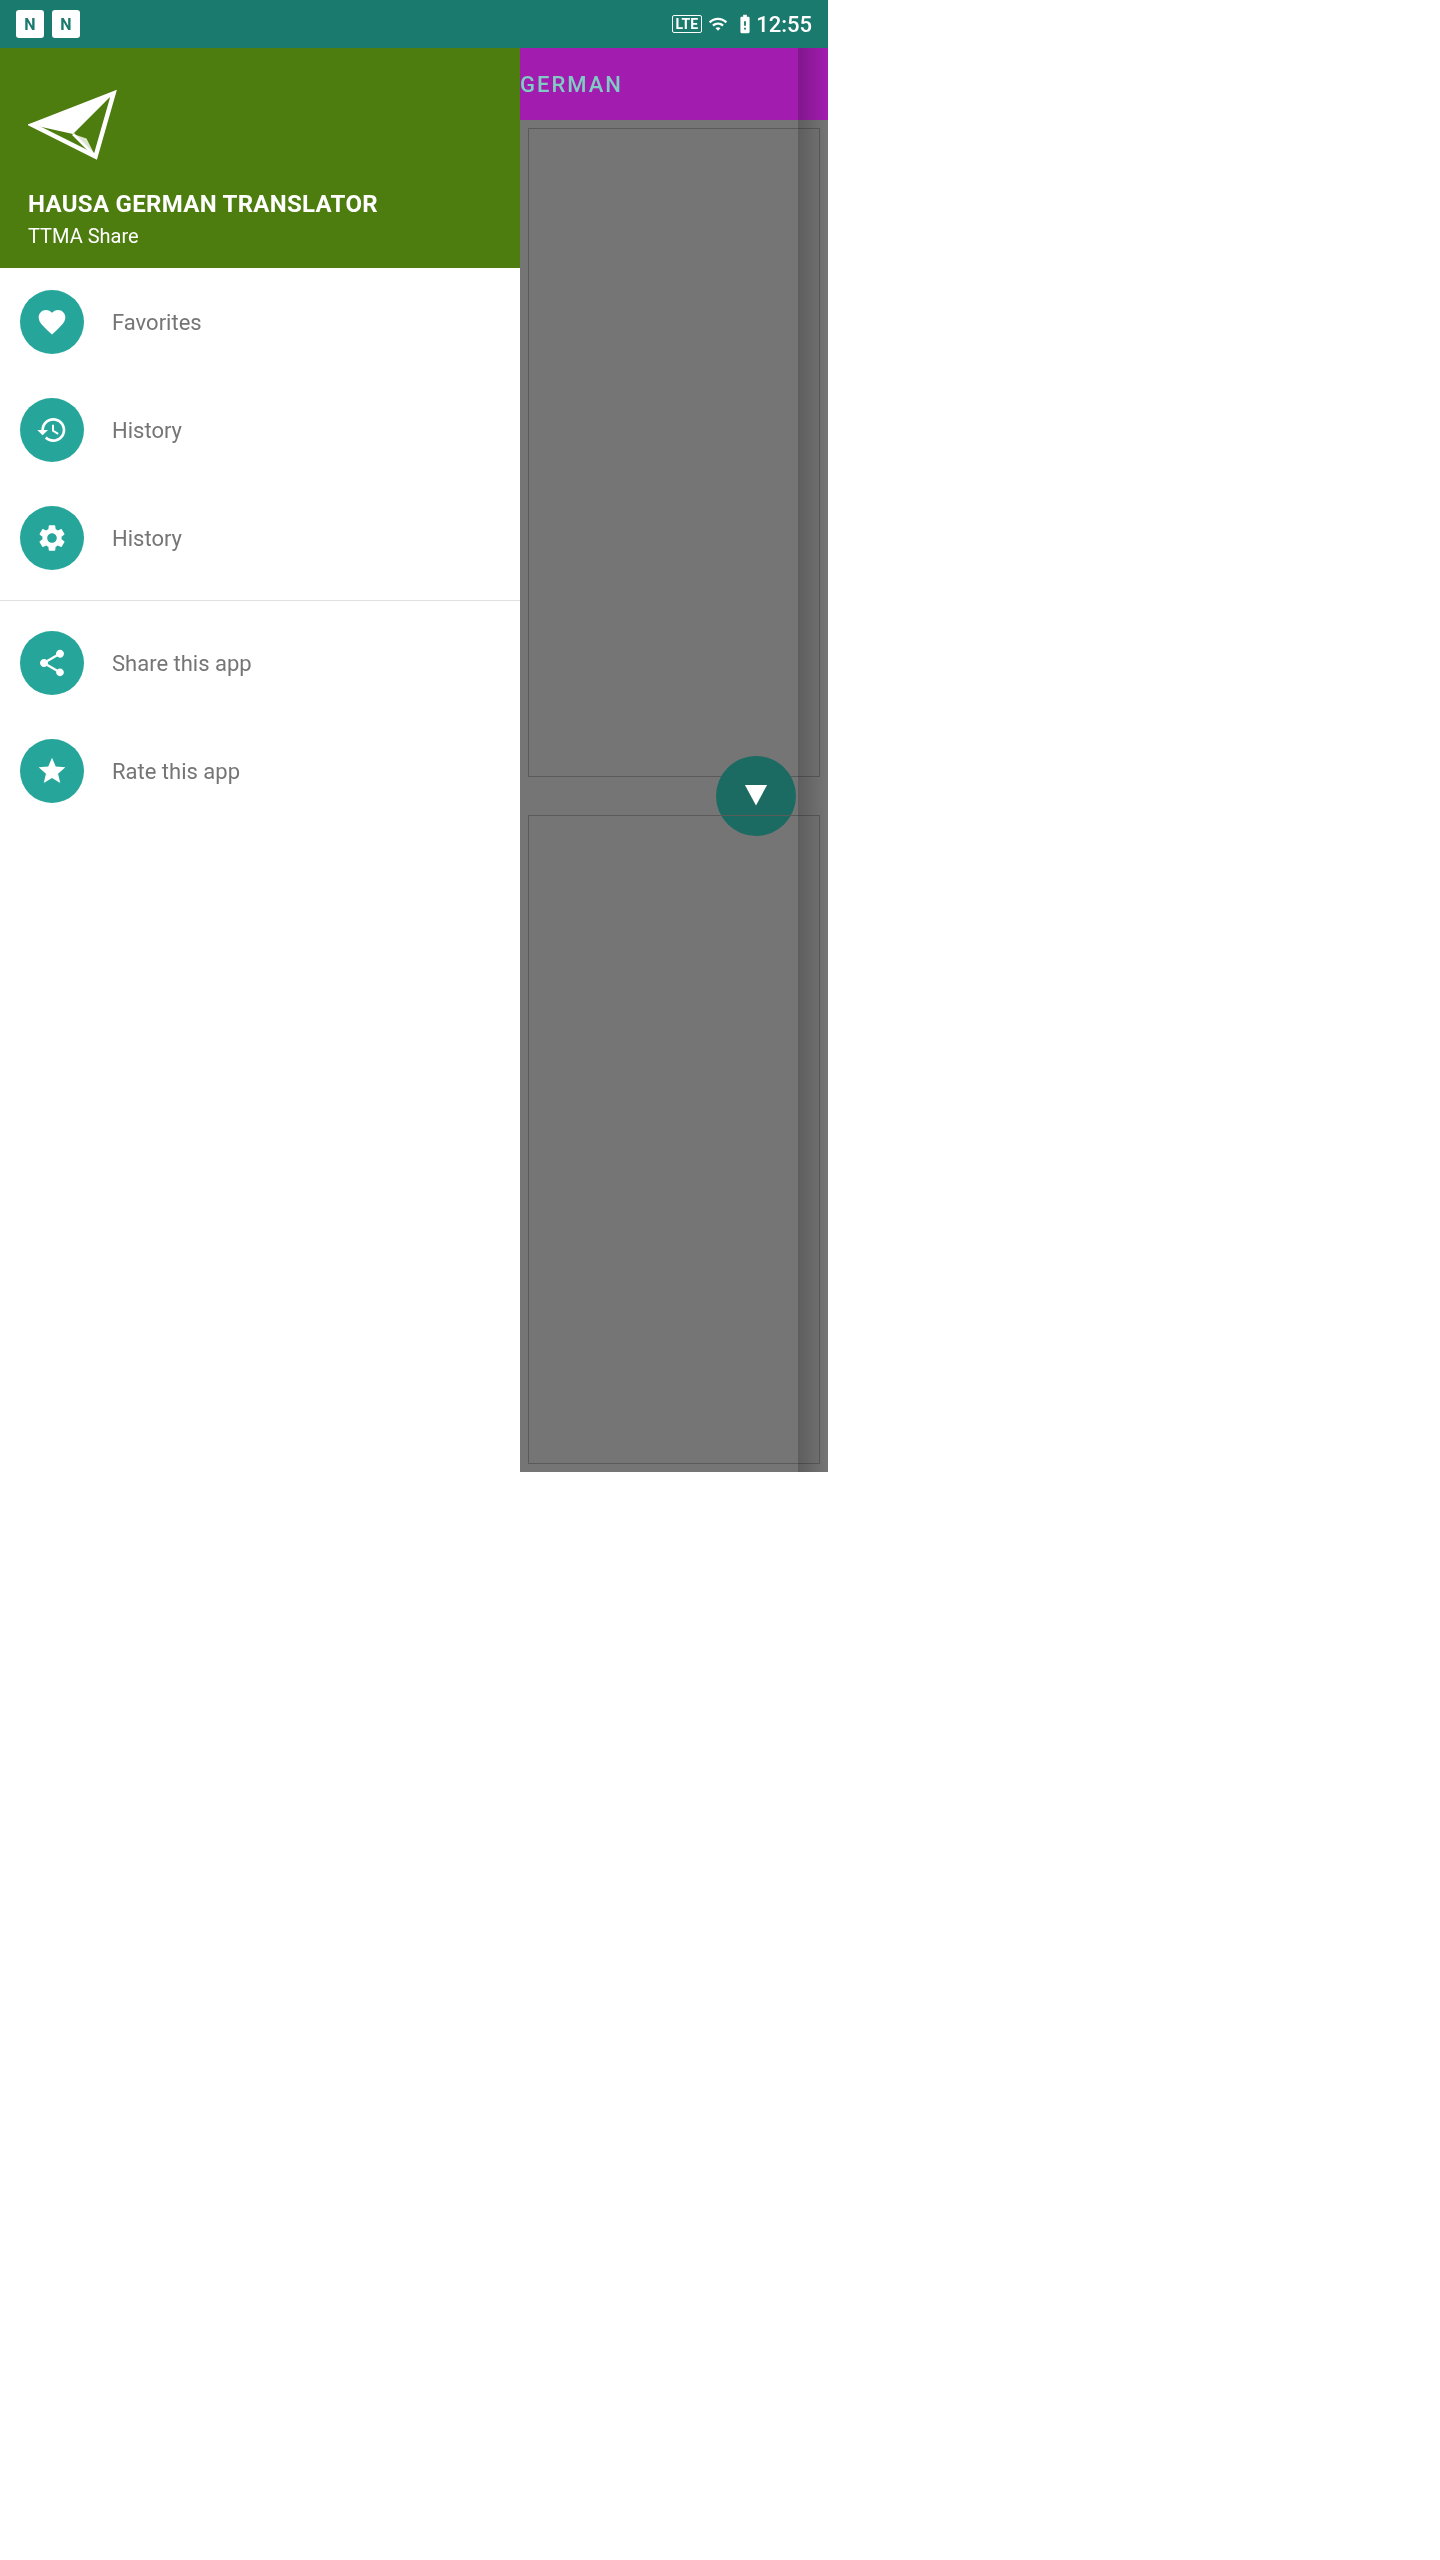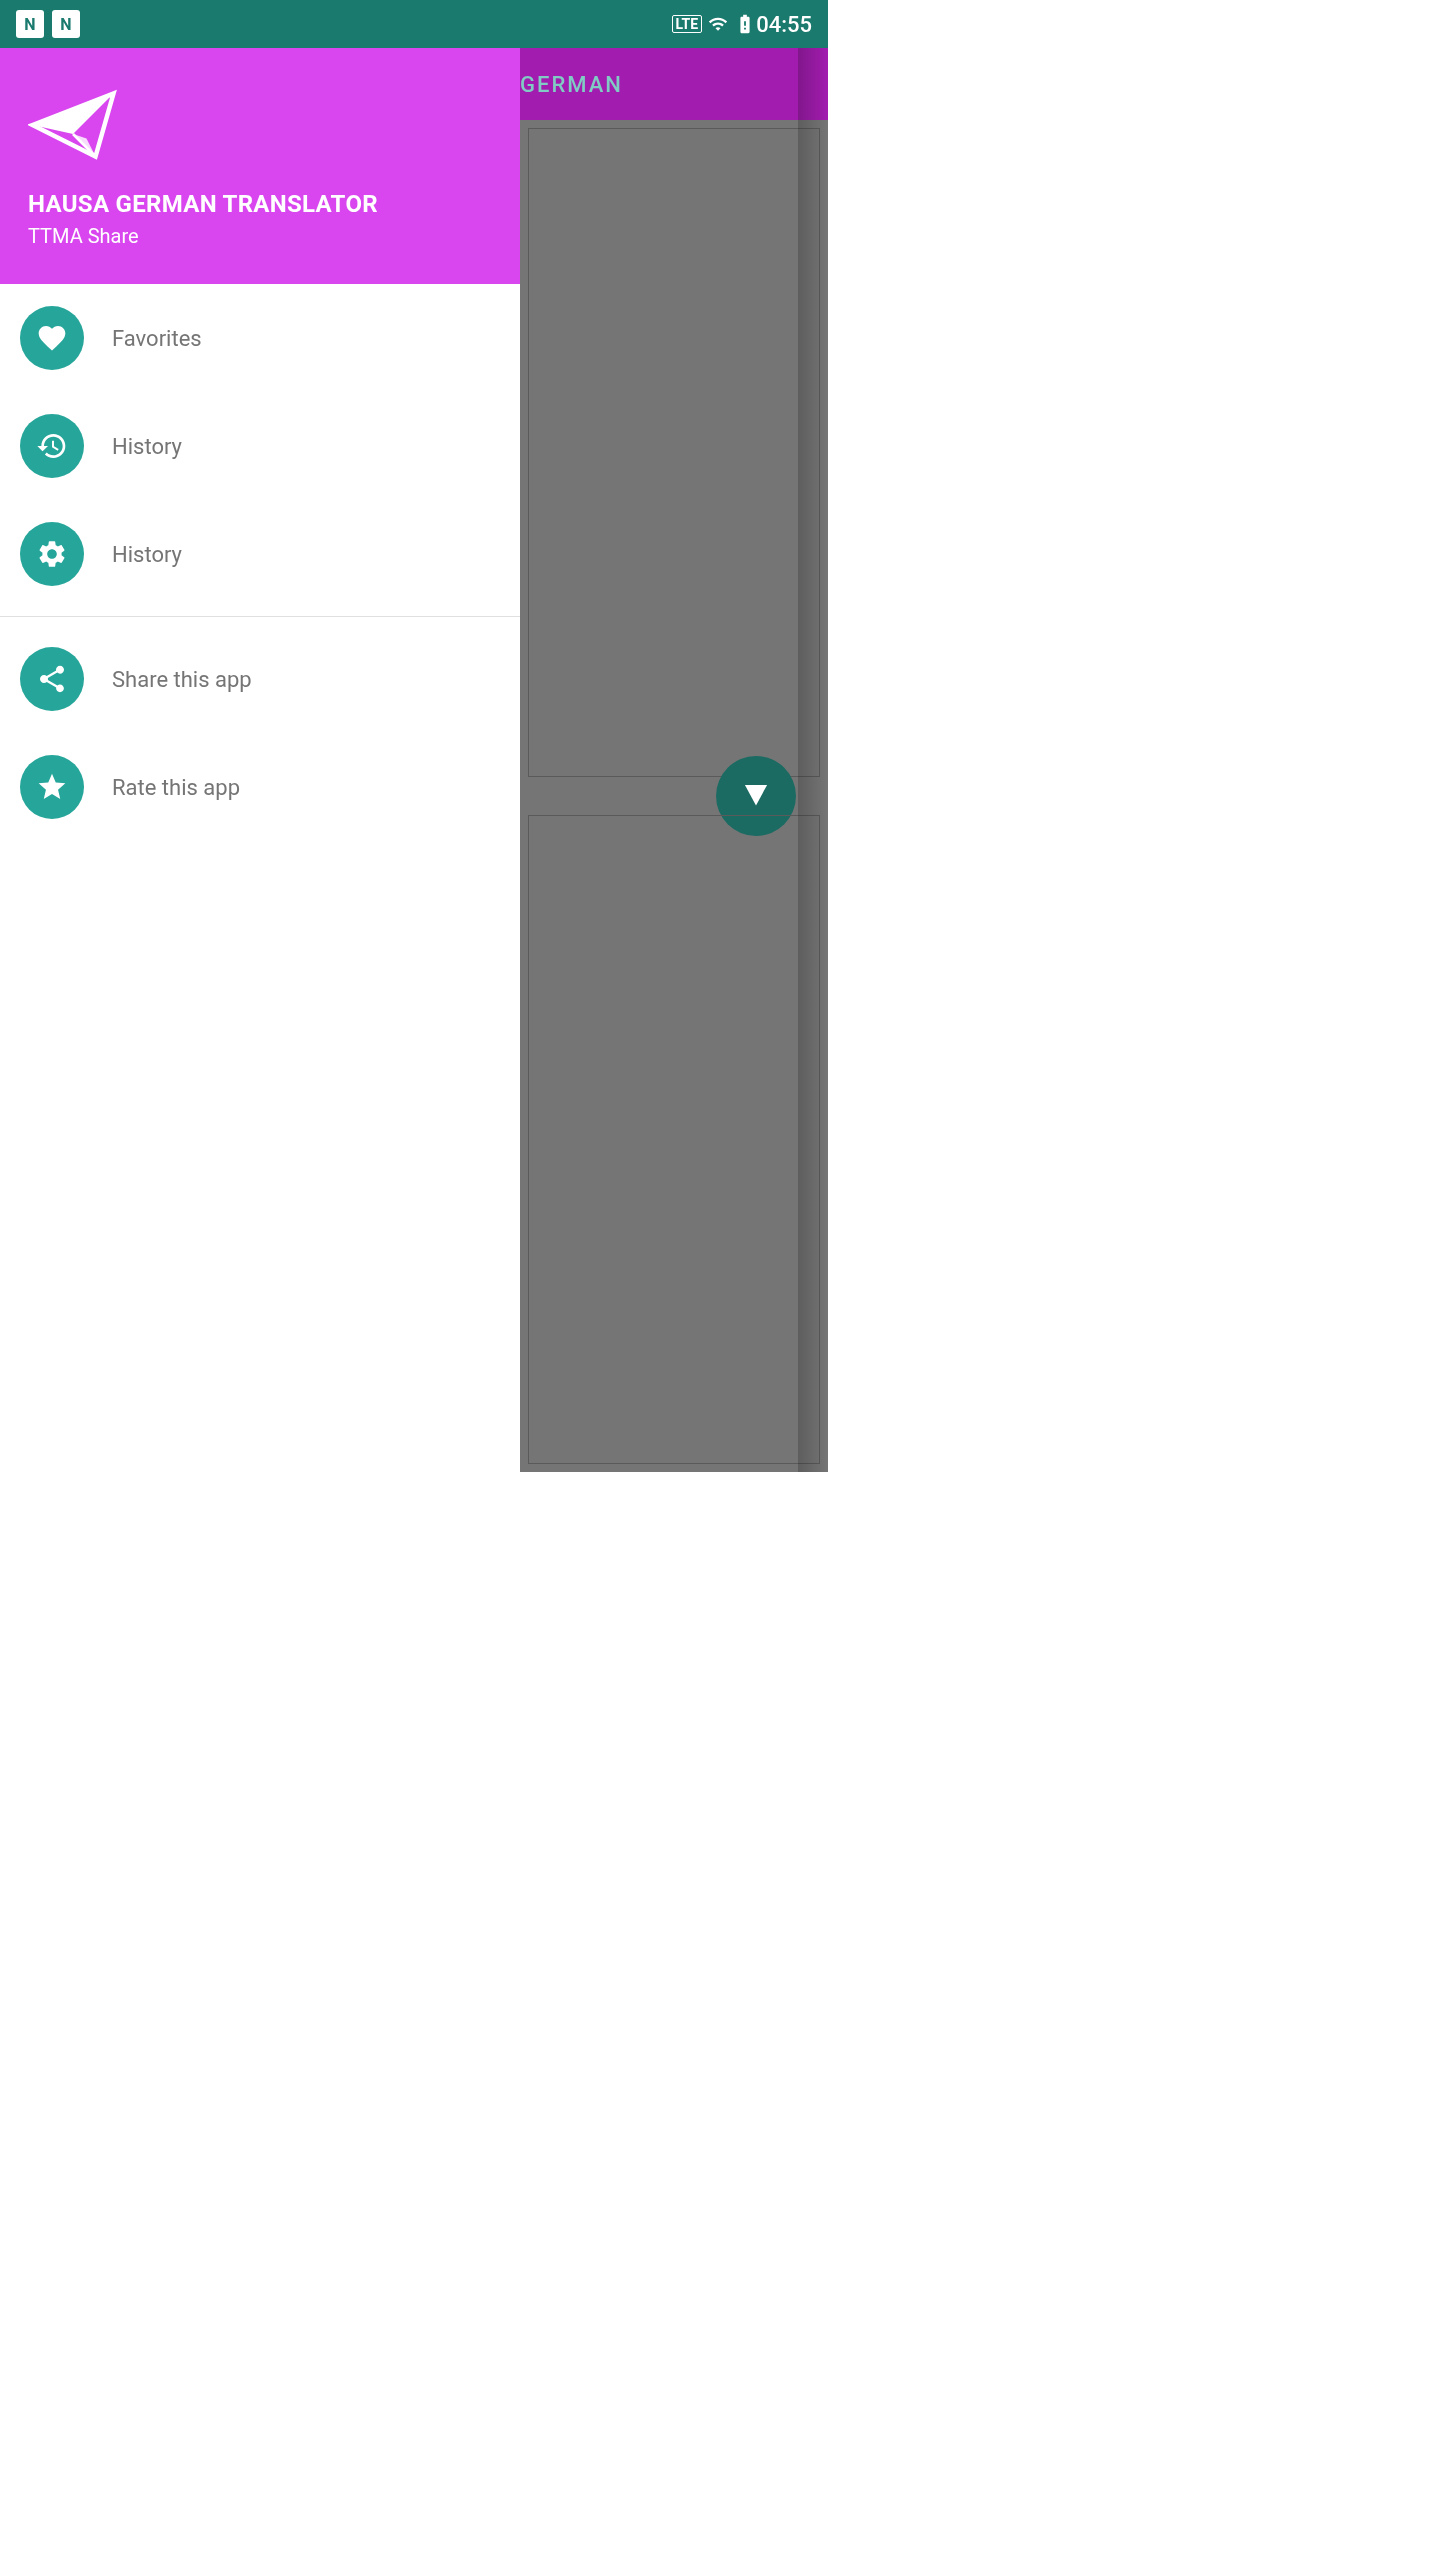--- a/index.html
+++ b/index.html
@@ -89,22 +89,22 @@
       width: 520px;
       height: 100%;
       background: #fff;
       z-index: 5;
       display: flex;
       flex-direction: column;
     }
 
     
     .drawer-header {
-      background: #d946ef;
-      padding: 32px 28px 36px 28px;
+      background: #4d7c0f;
+      padding: 32px 28px 20px 28px;
       flex-shrink: 0;
     }
 
     .app-logo {
       width: 90px;
       height: 90px;
       margin-bottom: 20px;
       display: flex;
       align-items: center;
       justify-content: center;
@@ -263,21 +263,21 @@
       <span class="lte-badge">LTE</span>
 
       <svg width="20" height="20" viewBox="0 0 24 24" fill="white">
         <path d="M1 9l2 2c4.97-4.97 13.03-4.97 18 0l2-2C16.93 2.93 7.08 2.93 1 9zm8 8l3 3 3-3c-1.65-1.66-4.34-1.66-6 0zm-4-4l2 2c2.76-2.76 7.24-2.76 10 0l2-2C15.14 9.14 8.87 9.14 5 13z"></path>
       </svg>
 
       <svg width="22" height="22" viewBox="0 0 24 24" fill="white">
         <path d="M15.67 4H14V2h-4v2H8.33C7.6 4 7 4.6 7 5.33v15.33C7 21.4 7.6 22 8.33 22h7.33c.74 0 1.34-.6 1.34-1.33V5.33C17 4.6 16.4 4 15.67 4zM13 18h-2v-2h2v2zm0-4h-2V9h2v5z"></path>
       </svg>
     </div>
-    <span class="status-time">04:55</span>
+    <span class="status-time">12:55</span>
   </div>
 </div>
 
 <div class="main-container">
 
   <div class="drawer">
 
     <div class="drawer-header">
       <div class="app-logo">
 

